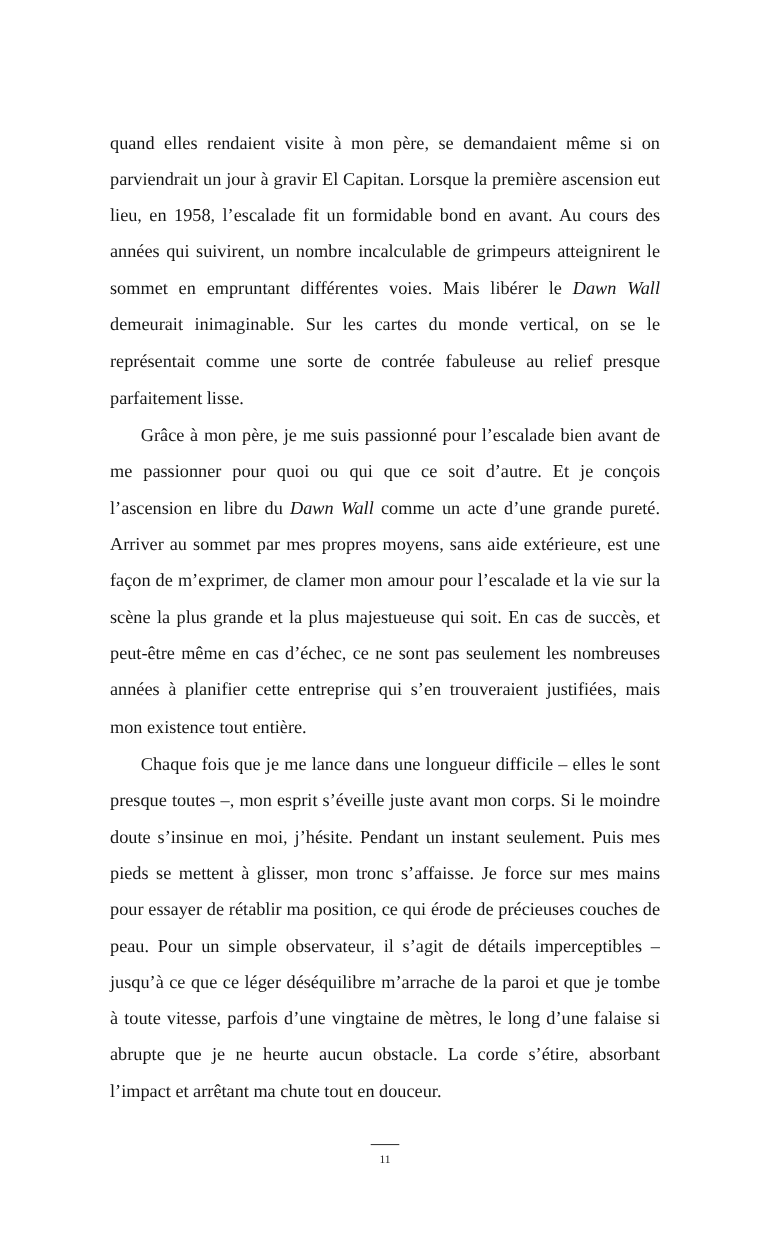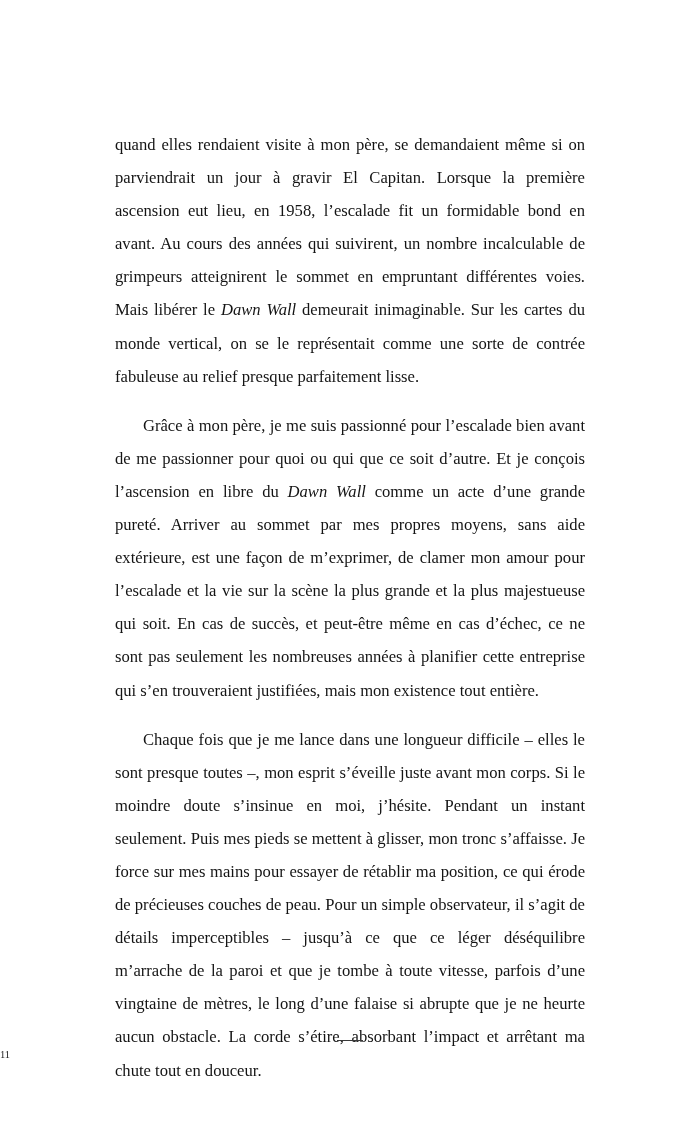--- a/index.html
+++ b/index.html
@@ -23,39 +23,40 @@
     height: 1124px;
     background: #ffffff;
   }
   .text-column {
     position: absolute;
     left: 99px;
     top: 112px;
     width: 502px;
   }
   .para {
-    margin: 16px;
+    margin: 1px;
     font-size: 16.6px;
     line-height: 33.1px;
     text-align: justify;
     text-justify: inter-word;
     hyphens: none;
     color: #141414;
   }
   .para + .para {
     text-indent: 28px;
   }
   .para i {
     font-style: italic;
   }
   .footer {
     position: absolute;
     left: 0;
     top: 1040px;
     width: 700px;
+    text-align: center;
   }
   .footer-rule {
     width: 26px;
     height: 1px;
     background: #3a3a3a;
     margin: 0 auto 8px auto;
   }
   .folio {
     font-size: 10.5px;
     line-height: 12px;

